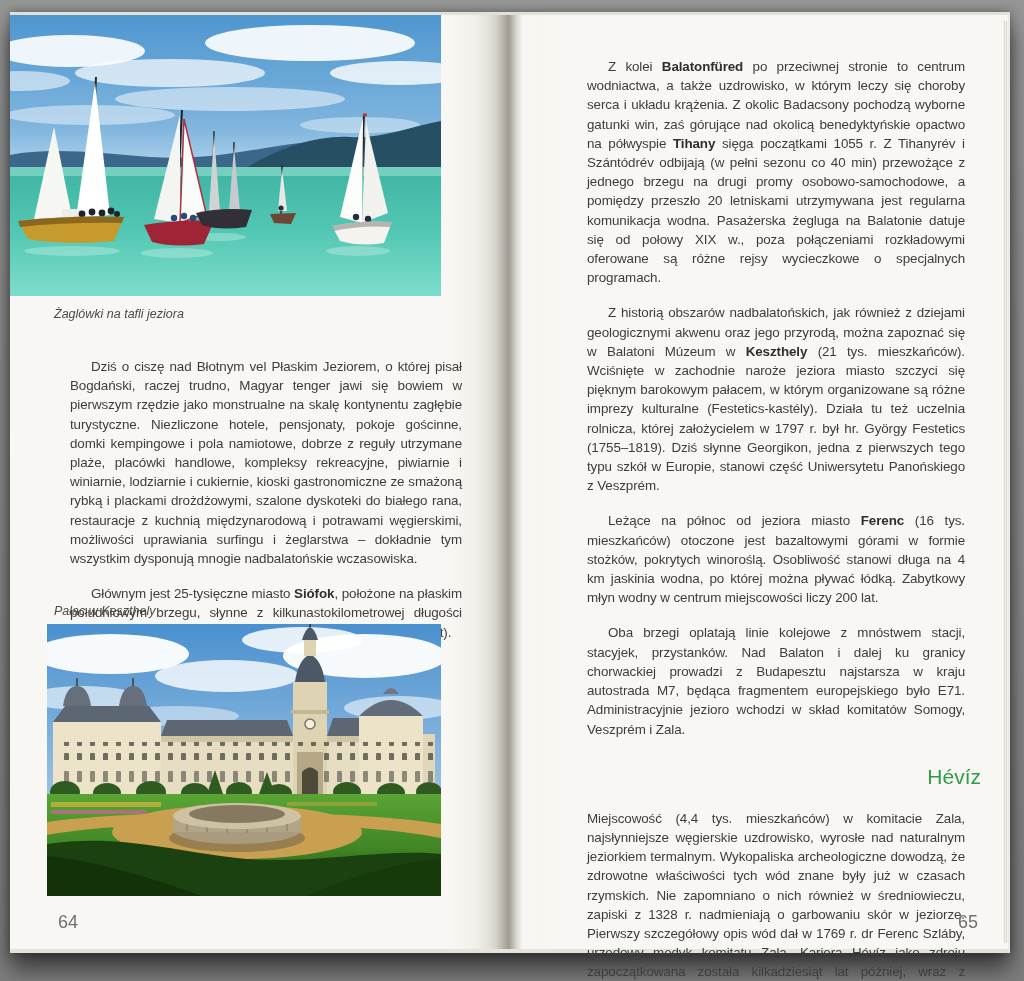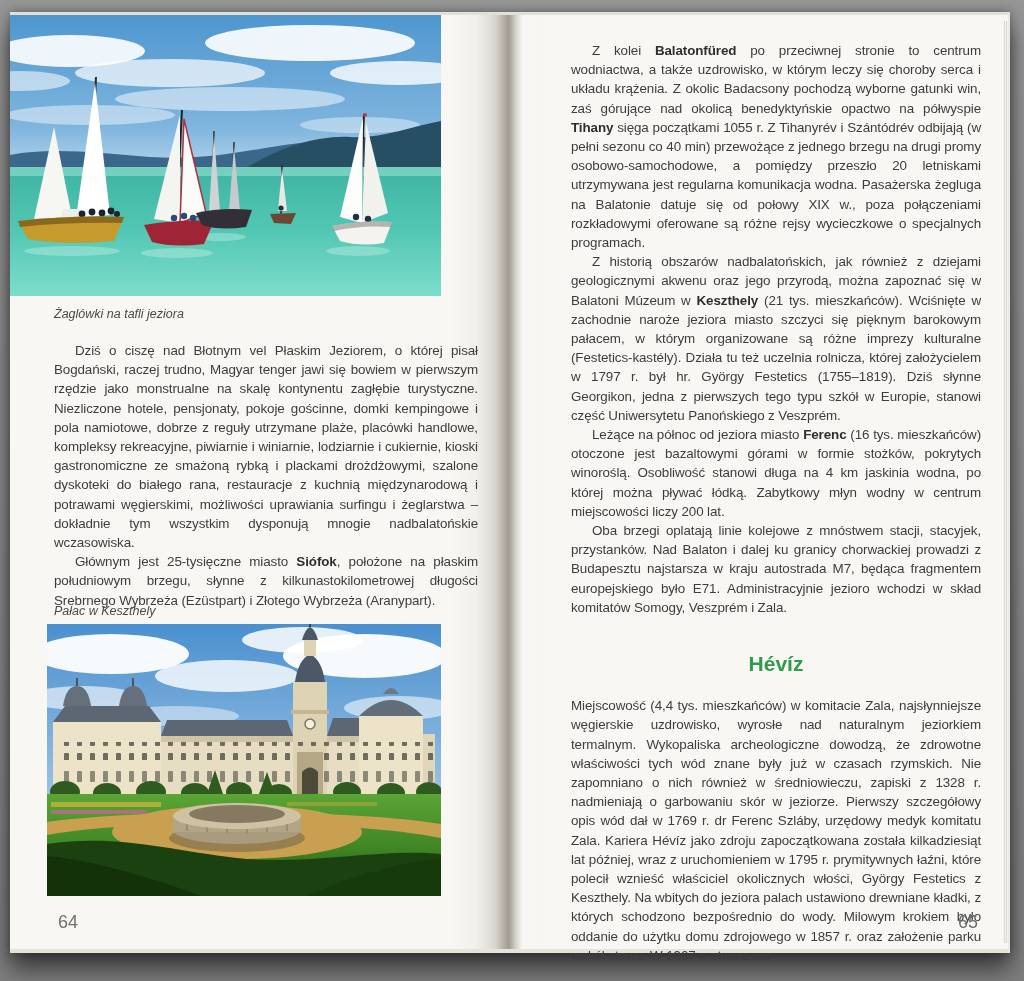--- a/index.html
+++ b/index.html
@@ -33,28 +33,28 @@
   .photo-sail{position:absolute;left:0;top:0;width:431px;height:281px;}
   .caption{
     font-style:italic;font-size:12.5px;color:#4a4a48;line-height:15px;letter-spacing:0;text-align:right;
   }
   .cap1{position:absolute;left:44px;top:292px;}
   .cap2{position:absolute;left:44px;top:589px;}
   .photo-palace{position:absolute;left:37px;top:609px;width:394px;height:272px;}
   .textcol-left{position:absolute;left:44px;top:326px;width:424px;}
   .textcol-right{position:absolute;left:62px;top:26px;width:410px;}
   .body{
-    margin:0;font-size:13.4px;line-height:19.2px;color:var(--text,#3d3d3d);
+    margin:16px;font-size:13.4px;line-height:19.2px;color:var(--text,#3d3d3d);
     text-align:justify;letter-spacing:-0.1px;
   }
   .body.indent{text-indent:21px;}
   .body b{font-weight:bold;color:#2e2e2e;}
   .section-heading{
-    margin:34px 0 19px 0;text-align:center;
-    font-size:21px;font-weight:bold;color:var(--accent_green,#2f9c49);
+    margin:25px 0 19px 0;text-align:right;
+    font-size:21px;font-weight:normal;color:var(--accent_green,#2f9c49);
     letter-spacing:0;line-height:26px;
   }
   .page-number{position:absolute;font-size:18px;color:#6f6f6d;}
   .pn-left{left:48px;bottom:16px;}
   .pn-right{right:30px;bottom:16px;}
 </style>
 </head>
 <body>
 
 <div class="book">

